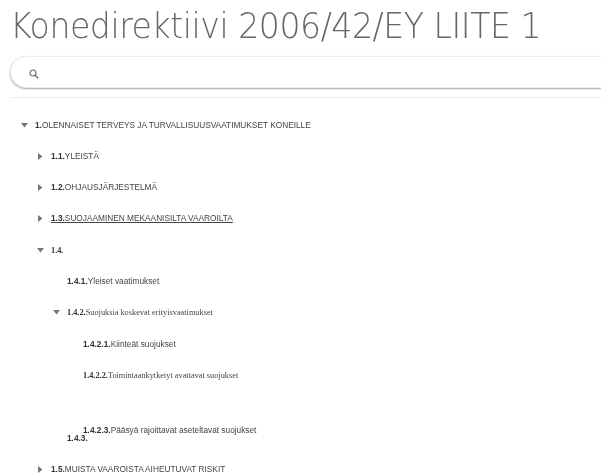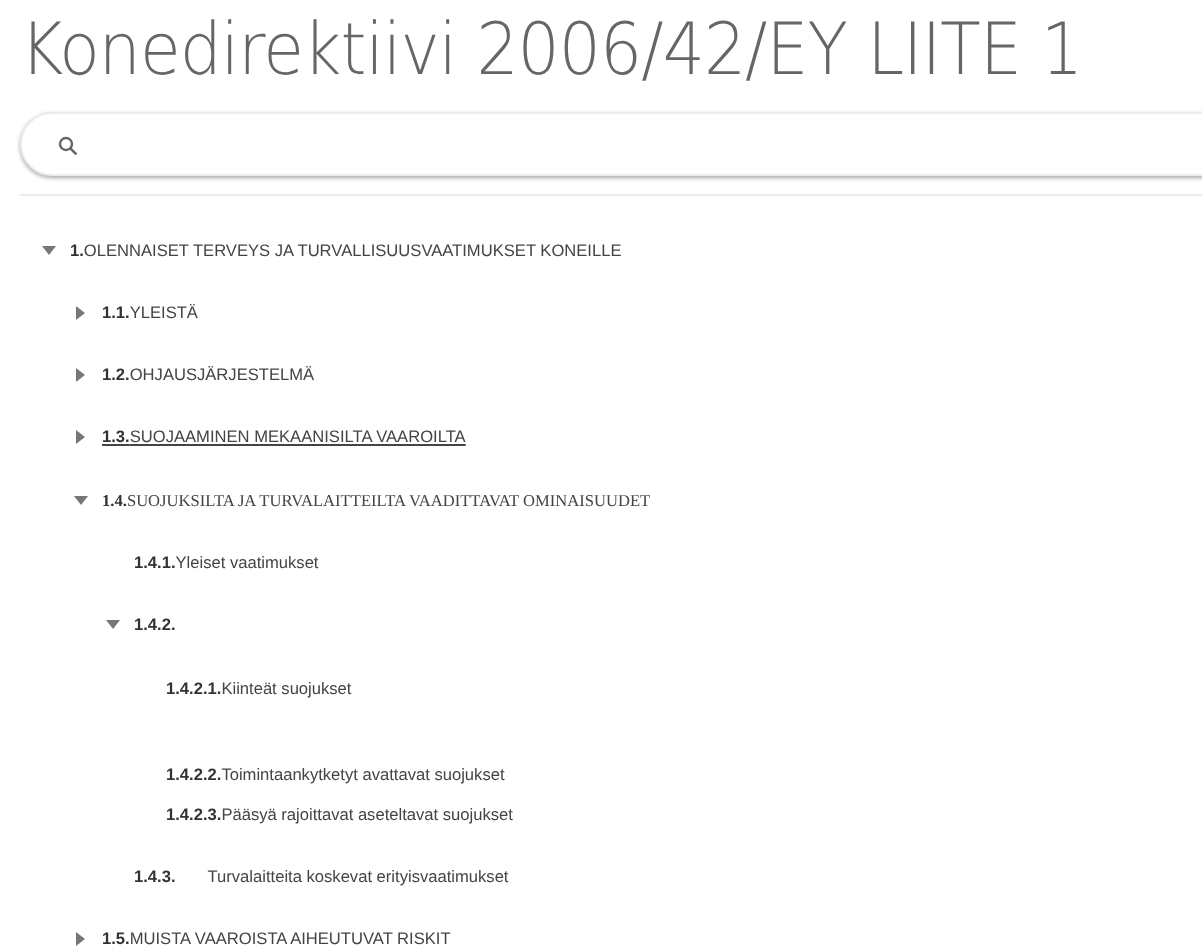--- a/index.html
+++ b/index.html
@@ -78,49 +78,48 @@
     <span class="num">1.3.</span>
       <span>SUOJAAMINEN MEKAANISILTA VAAROILTA</span>
   </div>
   <div class="node" style="left:35px; top:243px;font-family:Liberation Serif, serif;">
     <span class="arrow">
         <svg width="7" height="5" viewBox="0 0 7 5">
           <path d="M0 0 L7 0 L3.5 4.5 Z" fill="#777"></path>
         </svg>
       </span>
     <span class="num">1.4.</span>
-      <span>SUOJUKSILTA JA TURVALAITTEILTA VAADITTAVAT OMINAISUUDET</span>
   </div>
   <div class="node" style="left:67px; top:274px;">
     <span class="num">1.4.1.</span>
       <span>Yleiset vaatimukset</span>
   </div>
-  <div class="node" style="left:51px; top:305px;">
+  <div class="node" style="left:51px; top:305px;font-family:Liberation Serif, serif;">
     <span class="arrow">
         <svg width="7" height="5" viewBox="0 0 7 5">
           <path d="M0 0 L7 0 L3.5 4.5 Z" fill="#777"></path>
         </svg>
       </span>
     <span class="num">1.4.2.</span>
+      <span>Suojuksia koskevat erityisvaatimukset</span>
   </div>
   <div class="node" style="left:83px; top:337px;justify-content:space-between;">
     <span class="num">1.4.2.1.</span>
       <span>Kiinteät suojukset</span>
   </div>
-  <div class="node" style="left:83px; top:380px;">
+  <div class="node" style="left:83px; top:368px;font-family:Liberation Serif, serif;">
     <span class="num">1.4.2.2.</span>
       <span>Toimintaankytketyt avattavat suojukset</span>
   </div>
-  <div class="node" style="left:83px; top:400px;">
+  <div class="node" style="left:83px; top:423px;">
     <span class="num">1.4.2.3.</span>
       <span>Pääsyä rajoittavat aseteltavat suojukset</span>
   </div>
-  <div class="node" style="left:67px; top:431px;gap:16px;">
+  <div class="node" style="left:67px; top:431px;">
     <span class="num">1.4.3.</span>
-      <span>Turvalaitteita koskevat erityisvaatimukset</span>
   </div>
   <div class="node" style="left:35px; top:462px;text-align:right;">
     <span class="arrow">
         <svg width="5" height="7" viewBox="0 0 5 7">
           <path d="M0 0 L4.5 3.5 L0 7 Z" fill="#777"></path>
         </svg>
       </span>
     <span class="num">1.5.</span>
       <span>MUISTA VAAROISTA AIHEUTUVAT RISKIT</span>
   </div>

